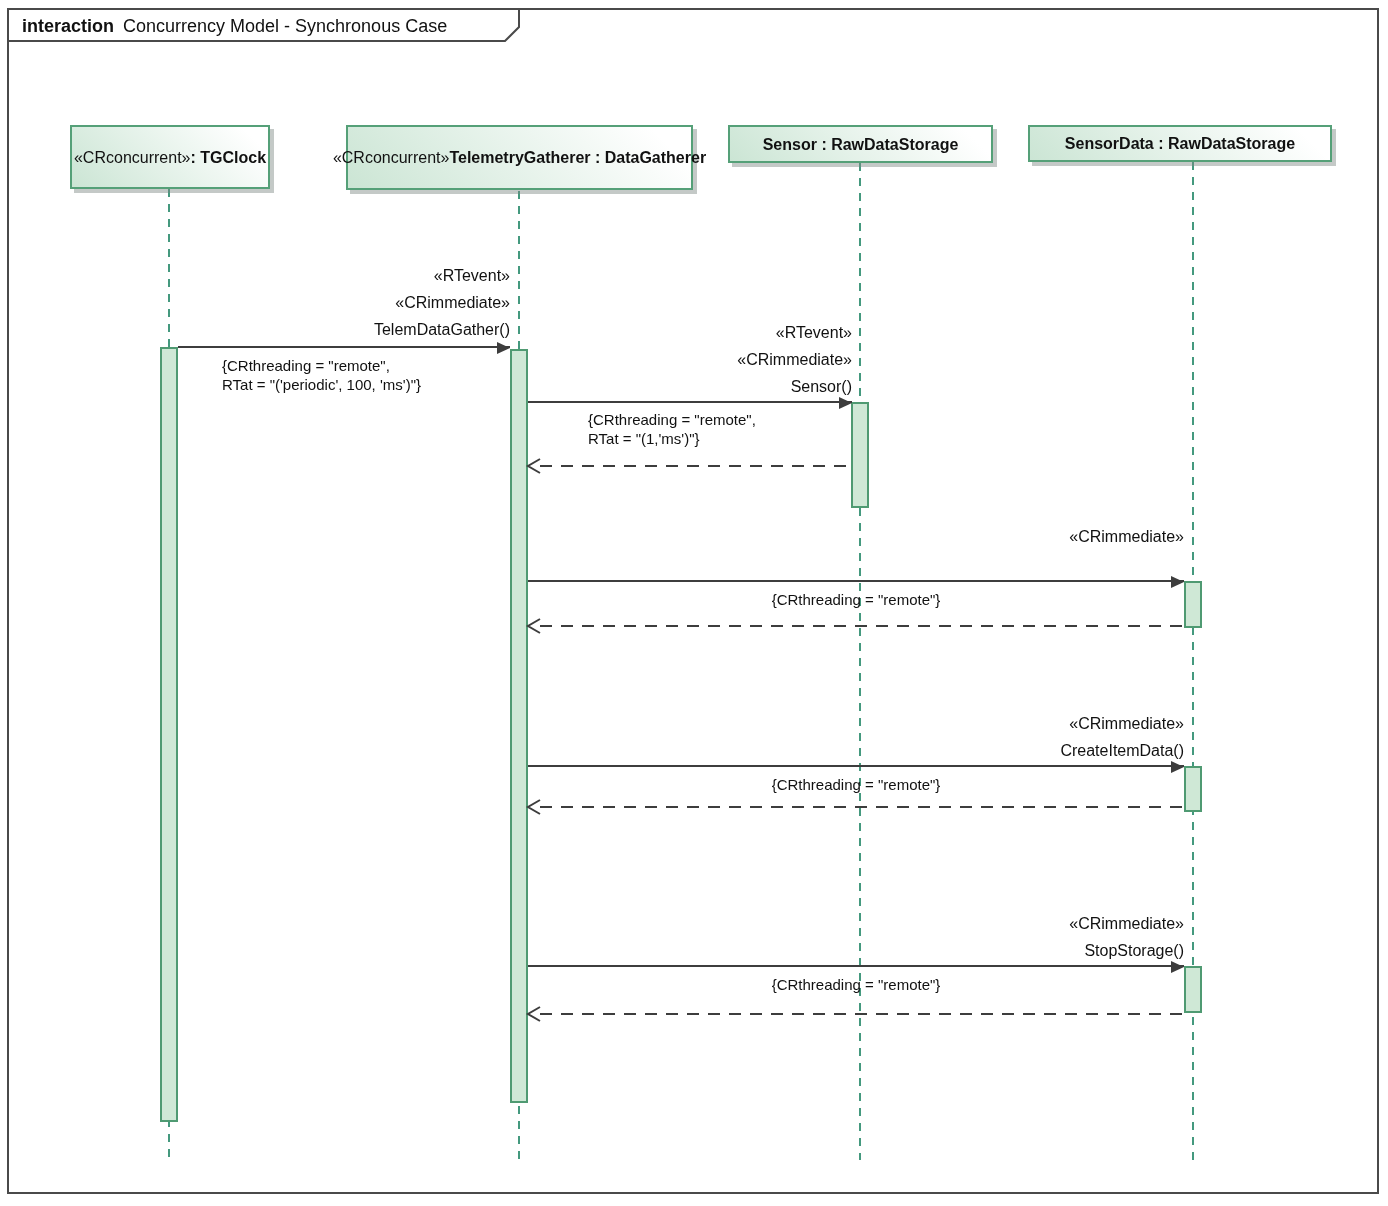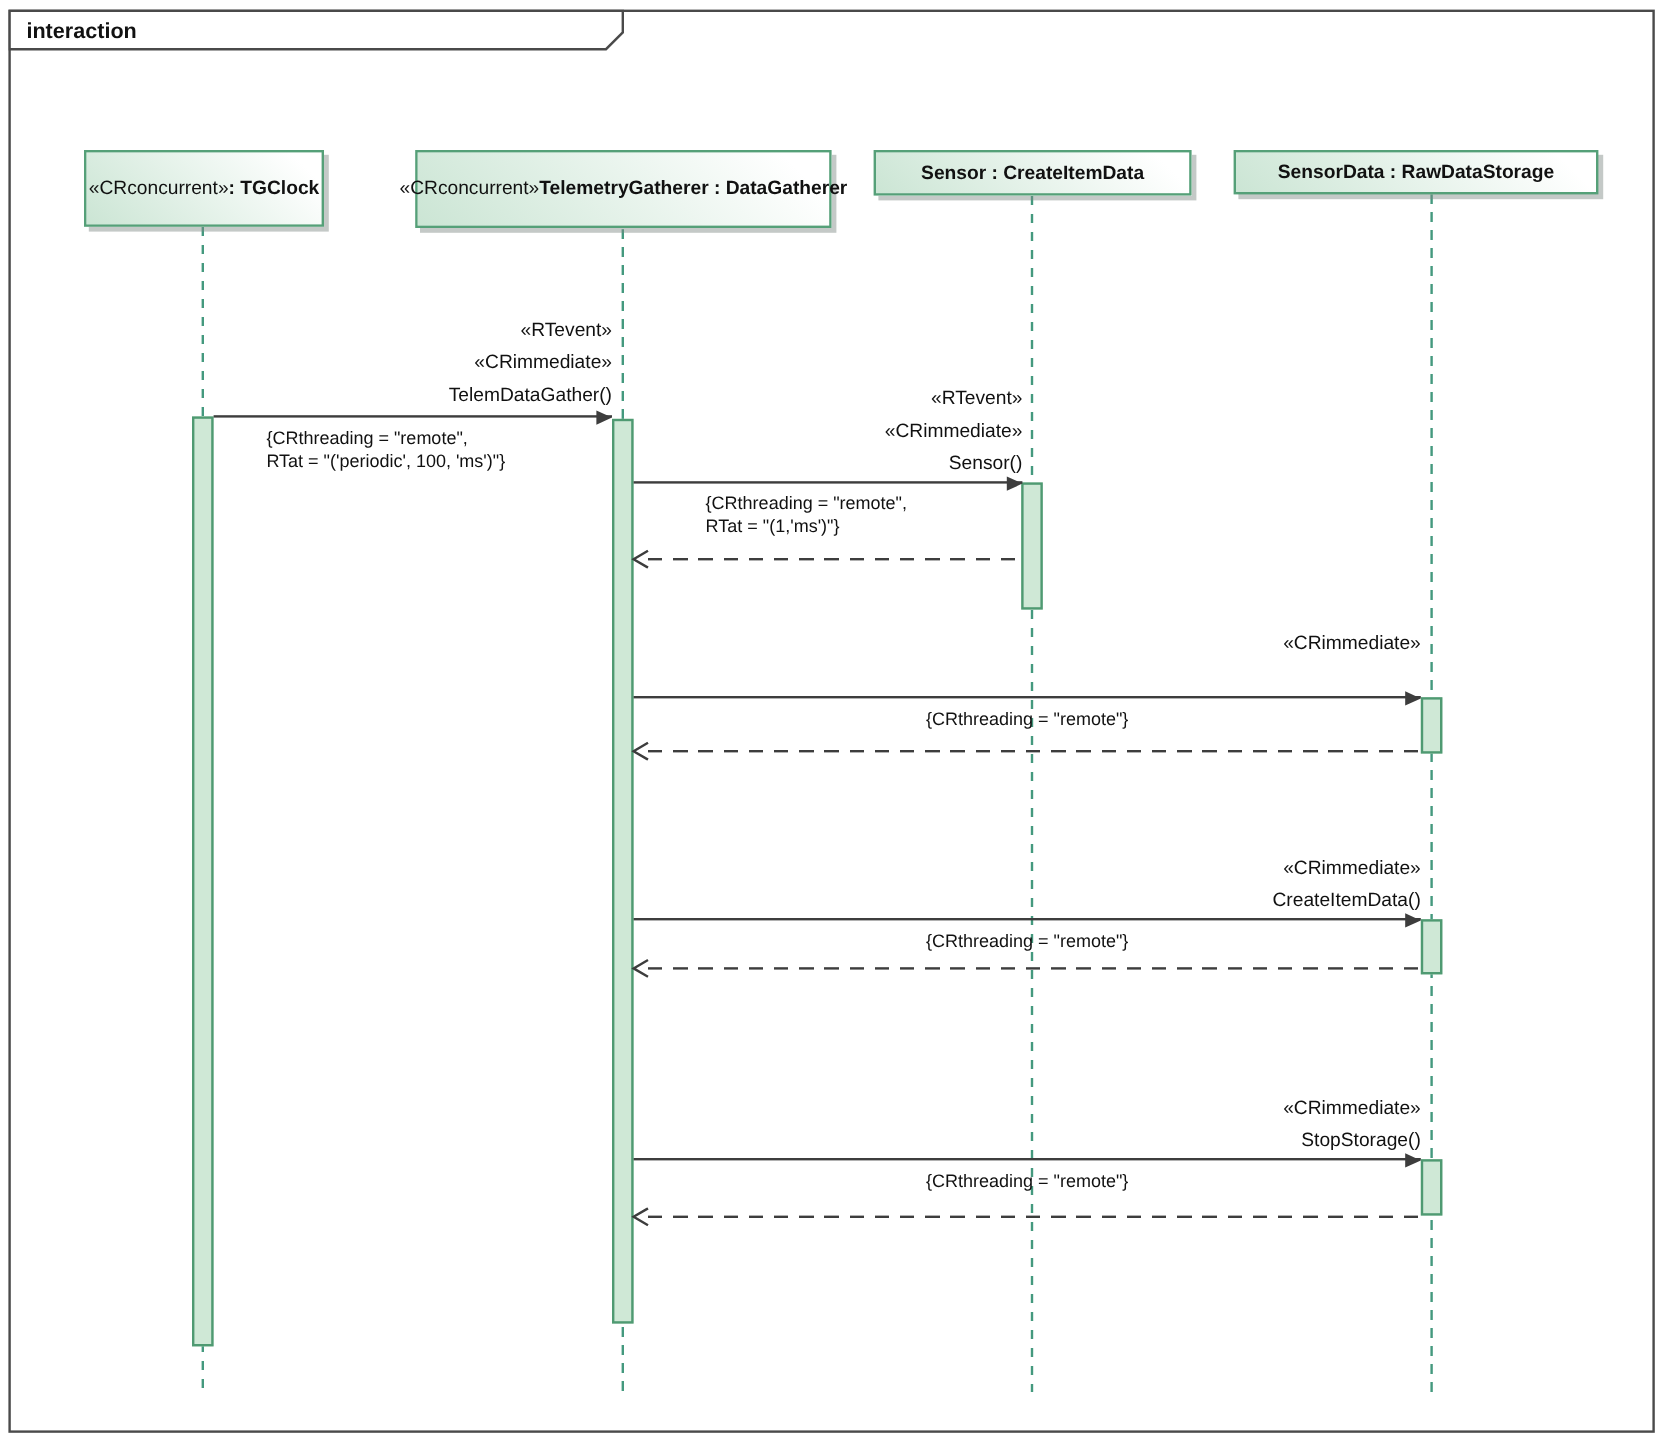--- a/index.html
+++ b/index.html
@@ -49,37 +49,38 @@
 
 <div id="canvas">
 
   <div class="frame"></div>
 
   <svg class="tab-shape" width="516" height="35">
     <path d="M1,1 H512 V19 L498,33 H1 Z" fill="#ffffff" stroke="#4a4a4a" stroke-width="2"></path>
   </svg>
   <div class="tab-text">
     <span class="kw">interaction</span>
+    <span class="ttl">Concurrency Model - Synchronous Case</span>
   </div>
 
   <div class="lifeline" style="left:168px;top:189px;height:971px"></div>
   <div class="lifeline" style="left:518px;top:191px;height:969px"></div>
   <div class="lifeline" style="left:859px;top:163px;height:997px"></div>
   <div class="lifeline" style="left:1192px;top:162px;height:1000px"></div>
 
   <div class="head" style="left:70px;top:125px;width:200px;height:64px">
     <div class="stereo">«CRconcurrent»</div>
     <div class="lname">: TGClock</div>
   </div>
   <div class="head" style="left:346px;top:125px;width:347px;height:65px">
     <div class="stereo">«CRconcurrent»</div>
     <div class="lname">TelemetryGatherer : DataGatherer</div>
   </div>
   <div class="head" style="left:728px;top:125px;width:265px;height:38px">
-    <div class="lname">Sensor : CreateItemData</div>
+    <div class="lname">Sensor : RawDataStorage</div>
   </div>
   <div class="head" style="left:1028px;top:125px;width:304px;height:37px">
     <div class="lname">SensorData : RawDataStorage</div>
   </div>
 
   <div class="activation" style="left:160px;top:347px;height:775px"></div>
   <div class="activation" style="left:510px;top:349px;height:754px"></div>
   <div class="activation" style="left:851px;top:402px;height:106px"></div>
   <div class="activation" style="left:1184px;top:581px;height:47px"></div>
   <div class="activation" style="left:1184px;top:766px;height:46px"></div>

